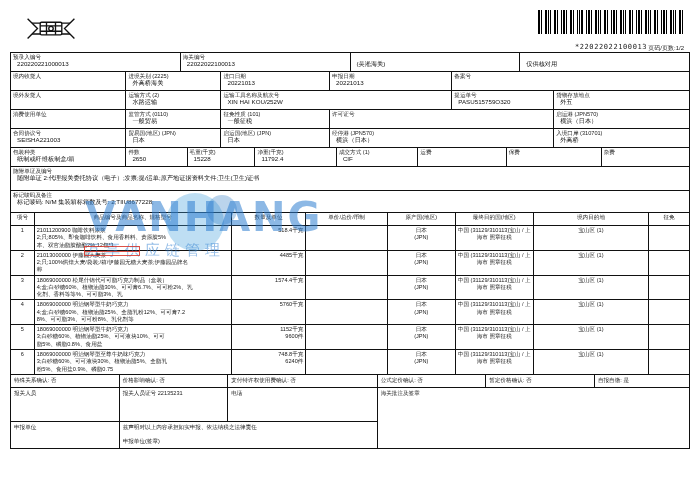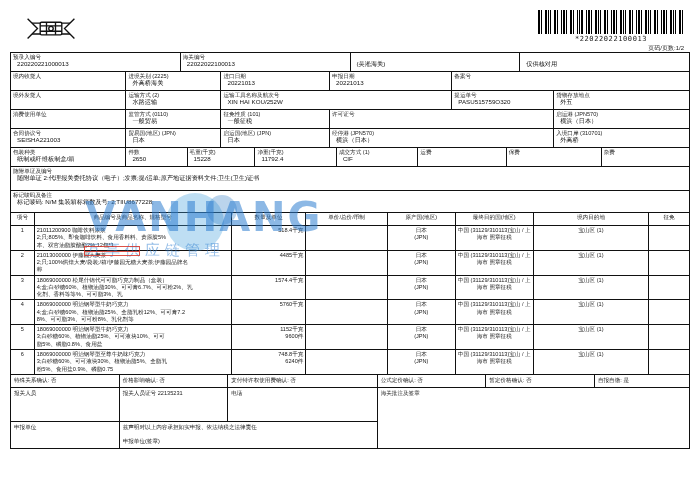--- a/index.html
+++ b/index.html
@@ -21,21 +21,21 @@
   .title {
     position:absolute; left:0; right:0; top:10px;
     text-align:center; font-size:14.5px; font-weight:bold;
     letter-spacing:1px; font-family:"DejaVu Sans", sans-serif;
   }
   .barcode-wrap { position:absolute; right:6px; top:4px; text-align:center; }
   .barcode { height:24px; display:flex; align-items:flex-end; }
   .barcode i { display:block; width:1px; height:24px; background:#000; margin-right:1px; }
   .barcode i.w { width:2px; }
   .barcode i.g { background:transparent; }
-  .barcode-num { font-size:7px; letter-spacing:0.6px; margin-top:1px; font-family:"DejaVu Sans Mono", monospace; }
+  .barcode-num { font-size:7px; letter-spacing:0.6px; margin-top:9px; font-family:"DejaVu Sans Mono", monospace; }
   .pageno { position:absolute; right:6px; top:38px; font-size:6px; }
 
   
   table.frm { border-collapse:collapse; width:100%; table-layout:fixed; }
   table.frm td { border:1px solid #111; vertical-align:top; padding:1px 2px; height:19px; }
   .lbl { font-size:5.6px; color:#222; line-height:1.15; }
   .val { font-size:6.2px; color:#111; padding-left:4px; line-height:1.25; }
 
   
   table.goods { border-collapse:collapse; width:100%; table-layout:fixed; margin-top:-1px; }

